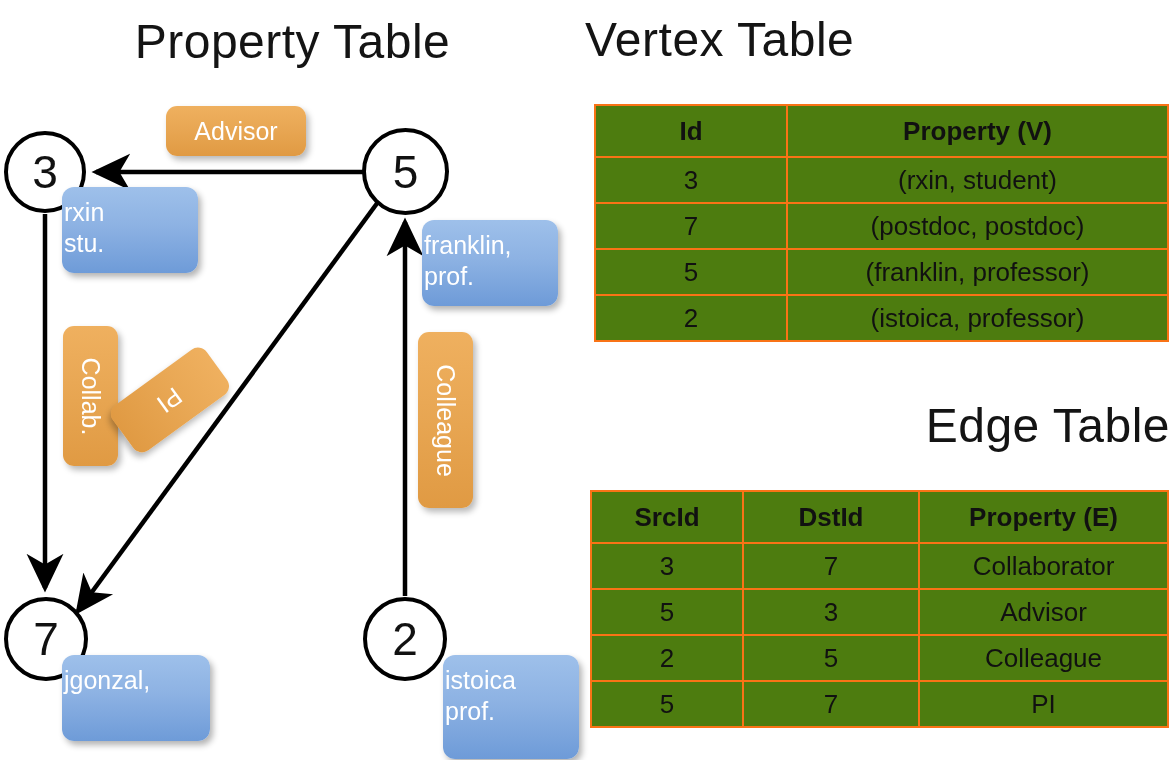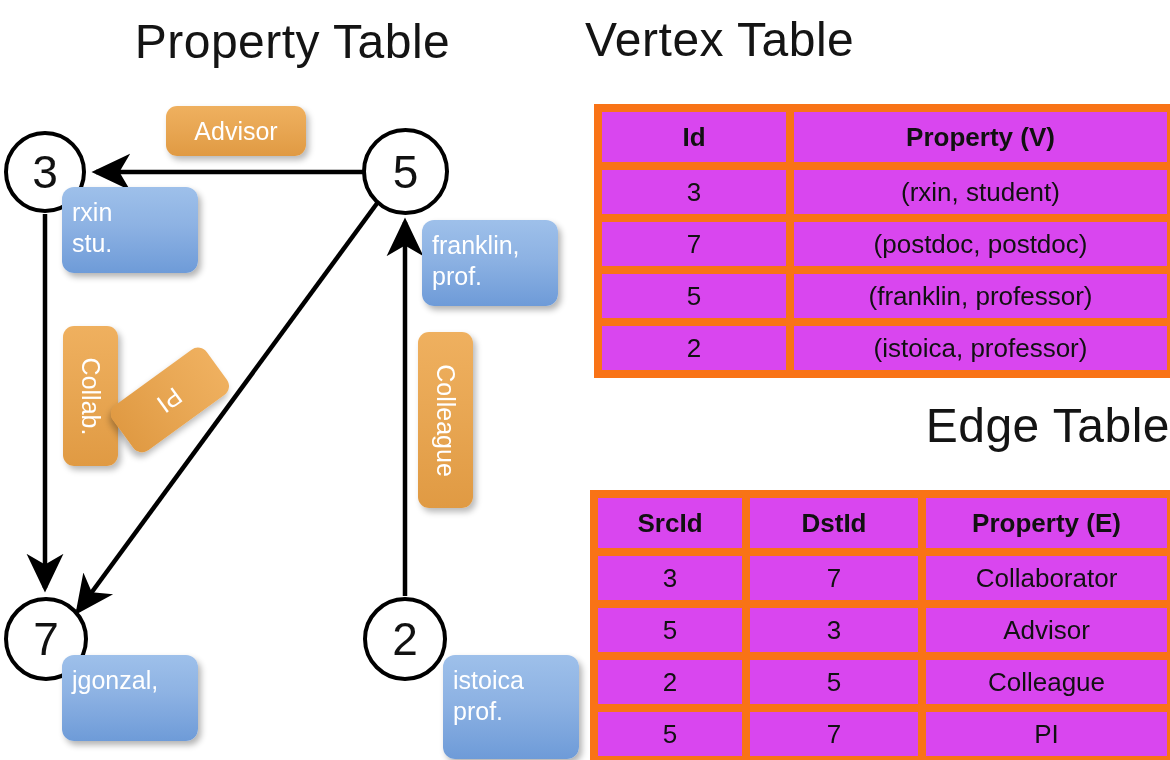--- a/index.html
+++ b/index.html
@@ -62,21 +62,21 @@
   
   .prop-box {
     position: absolute;
     border-radius: 12px;
     background: linear-gradient(to bottom, #9ec0ea 0%, #8db2e3 45%, #6e9bd8 100%);
     box-shadow: 3px 4px 6px rgba(0,0,0,0.30);
     color: #ffffff;
     font-size: 25px;
     line-height: 1.22;
     font-weight: 400;
-    padding: 10px 0 10px 10px;
+    padding: 10px 0 10px 2px;
     box-sizing: border-box;
     z-index: 5;
     font-family: "Liberation Sans", sans-serif;
   }
 
   
   .edge-label {
     position: absolute;
     border-radius: 11px;
     background: linear-gradient(to bottom, #efb05f 0%, #e9a855 40%, #e09a43 100%);
@@ -95,28 +95,28 @@
   .edge-label.rot > span { transform: rotate(90deg); white-space: nowrap; display:block; }
 
   
   .data-table {
     position: absolute;
     border-collapse: collapse;
     table-layout: fixed;
     font-family: "Liberation Sans", sans-serif;
   }
   .data-table td, .data-table th {
-    border: 8px solid #f97316;
+    border: 2px solid #f97316;
     text-align: center;
     font-weight: 400;
     font-size: 26px;
     color: #111;
     padding: 0;
     height: 44px;
-    background: #d946ef;
+    background: #4d7c0f;
   }
   .data-table th {
     font-weight: bold;
     font-size: 26px;
     height: 50px;
   }
   .cell-v { background: #d4dff1; }
   .cell-e { background: #f4ddc4; }
 
   #vertex-table { left: 594px; top: 104px; width: 573px; }
@@ -155,21 +155,21 @@
   <div class="prop-box" style="left:62px; top:187px; width:136px; height:86px;">
     <div>rxin</div>
     <div>stu.</div>
   </div>
 
   <div class="prop-box" style="left:422px; top:192px; width:136px; height:86px;margin-top:28px;">
     <div>franklin,</div>
     <div>prof.</div>
   </div>
 
-  <div class="prop-box" style="left:62px; top:655px; width:136px; height:86px;">
+  <div class="prop-box" style="left:62px; top:655px; width:148px; height:86px;">
     <div>jgonzal,</div>
   </div>
 
   <div class="prop-box" style="left:443px; top:655px; width:136px; height:104px;">
     <div>istoica</div>
     <div>prof.</div>
   </div>
 
   <div class="edge-label" style="left:166px; top:106px; width:140px; height:50px;">
     <span>Advisor</span>

